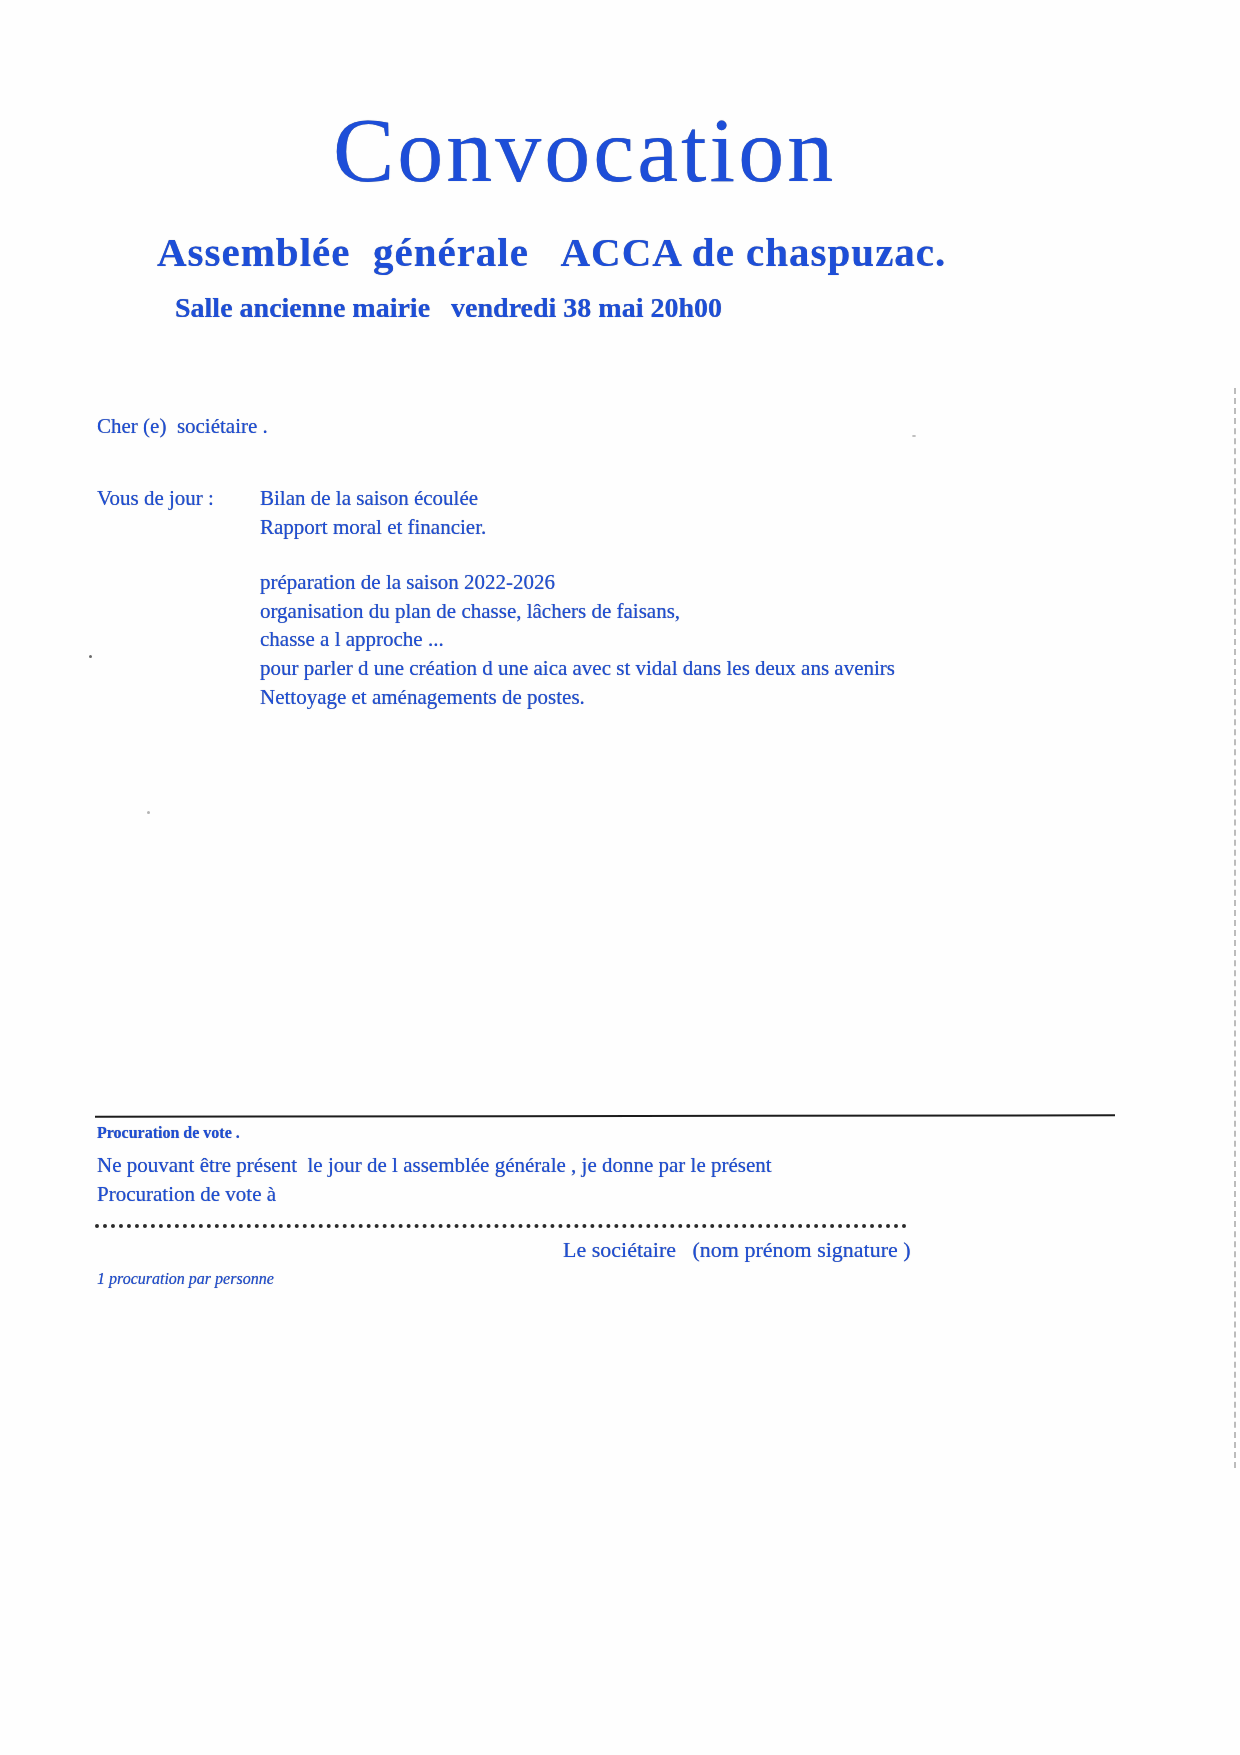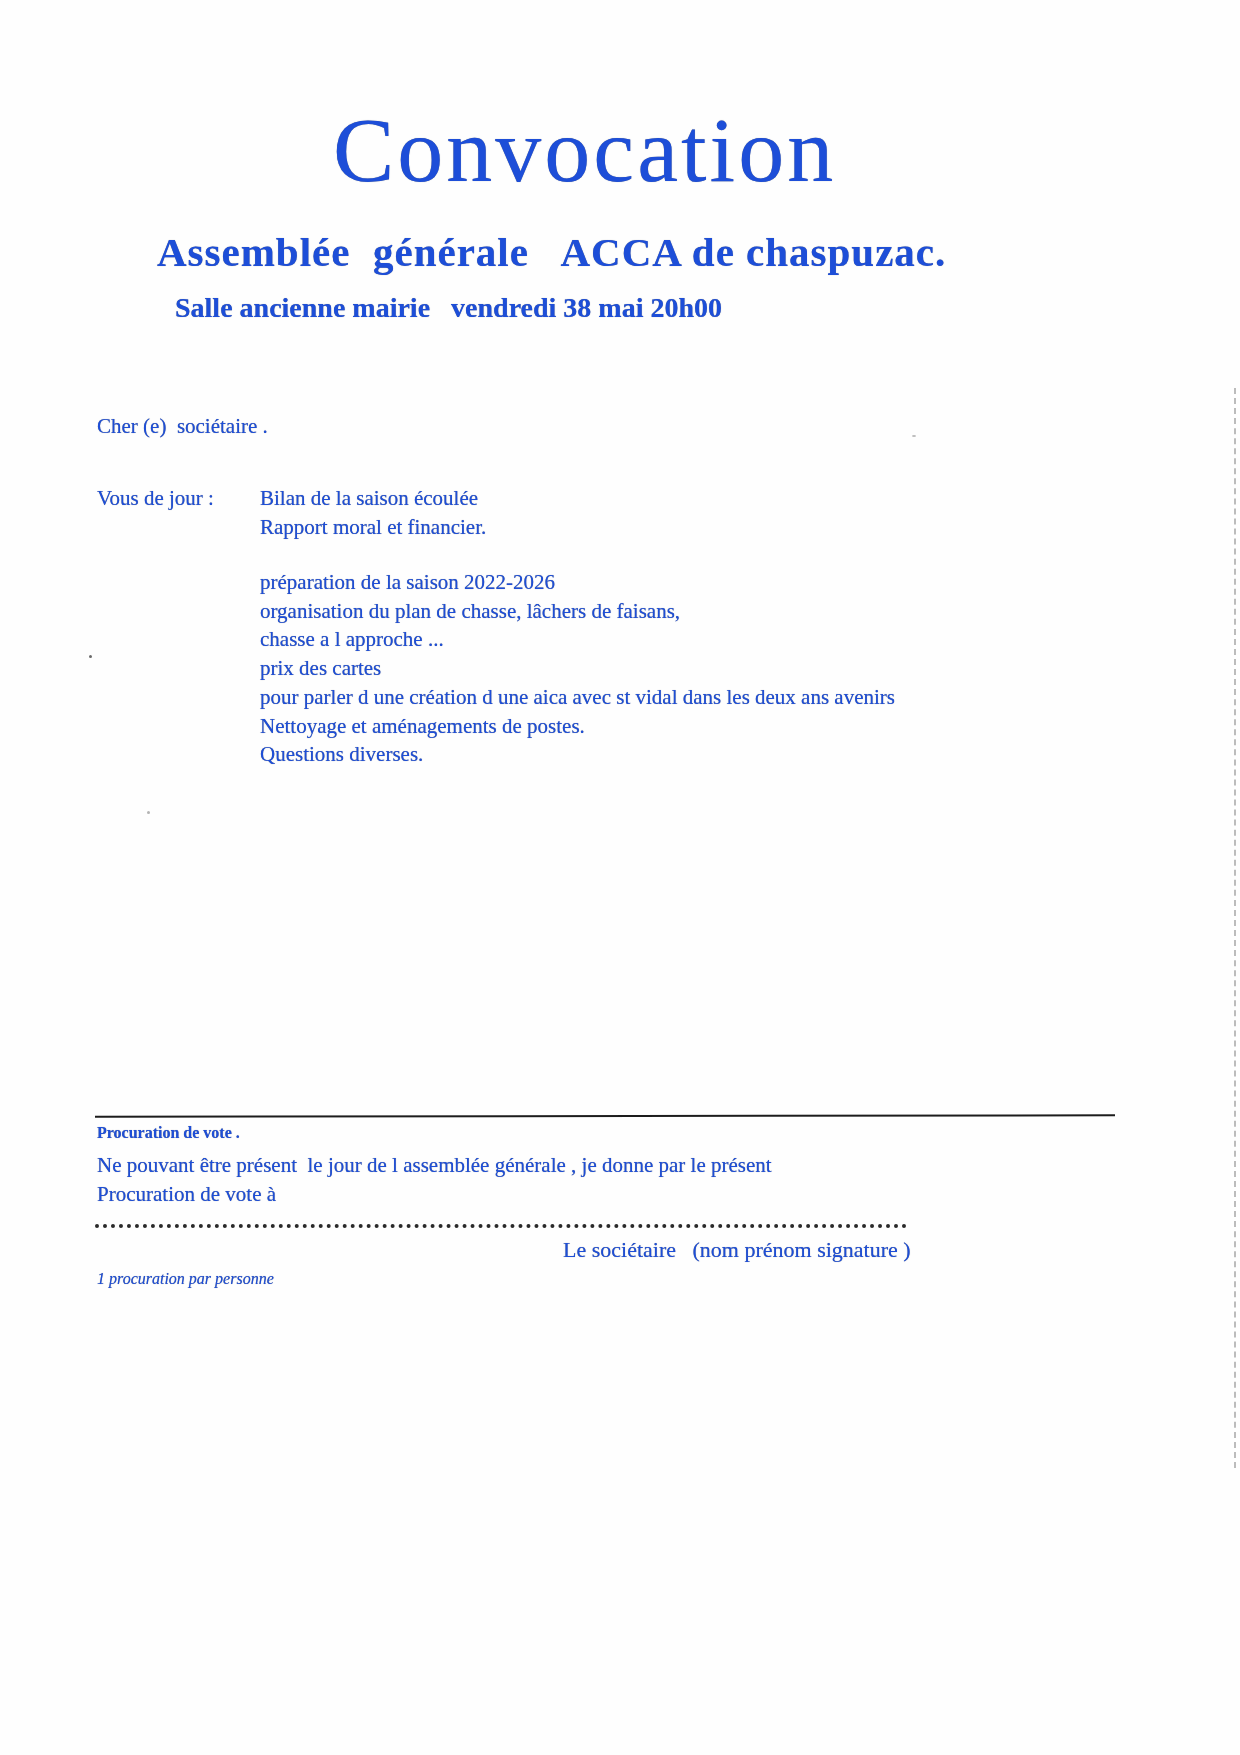--- a/index.html
+++ b/index.html
@@ -150,24 +150,22 @@
     <span class="t agenda-label">Vous de jour :</span>
     <span class="t">Bilan de la saison écoulée</span>
   </div>
 
   <div class="abs t agenda-second">Rapport moral et financier.</div>
 
   <div class="abs agenda-items">
     <div class="t">préparation de la saison 2022-2026</div>
     <div class="t">organisation du plan de chasse, lâchers de faisans,</div>
     <div class="t">chasse a l approche ...</div>
-    <div class="t">prix des cartes</div>
     <div class="t">pour parler d une création d une aica avec st vidal dans les deux ans avenirs</div>
     <div class="t">Nettoyage et aménagements de postes.</div>
-    <div class="t">Questions diverses.</div>
   </div>
 
   <div class="abs rule"></div>
 
   <div class="abs t proxy-heading">Procuration de vote .</div>
 
   <div class="abs t proxy-line1">Ne pouvant être présent  le jour de l assemblée générale , je donne par le présent</div>
 
   <div class="abs t proxy-line2">Procuration de vote à</div>
 

